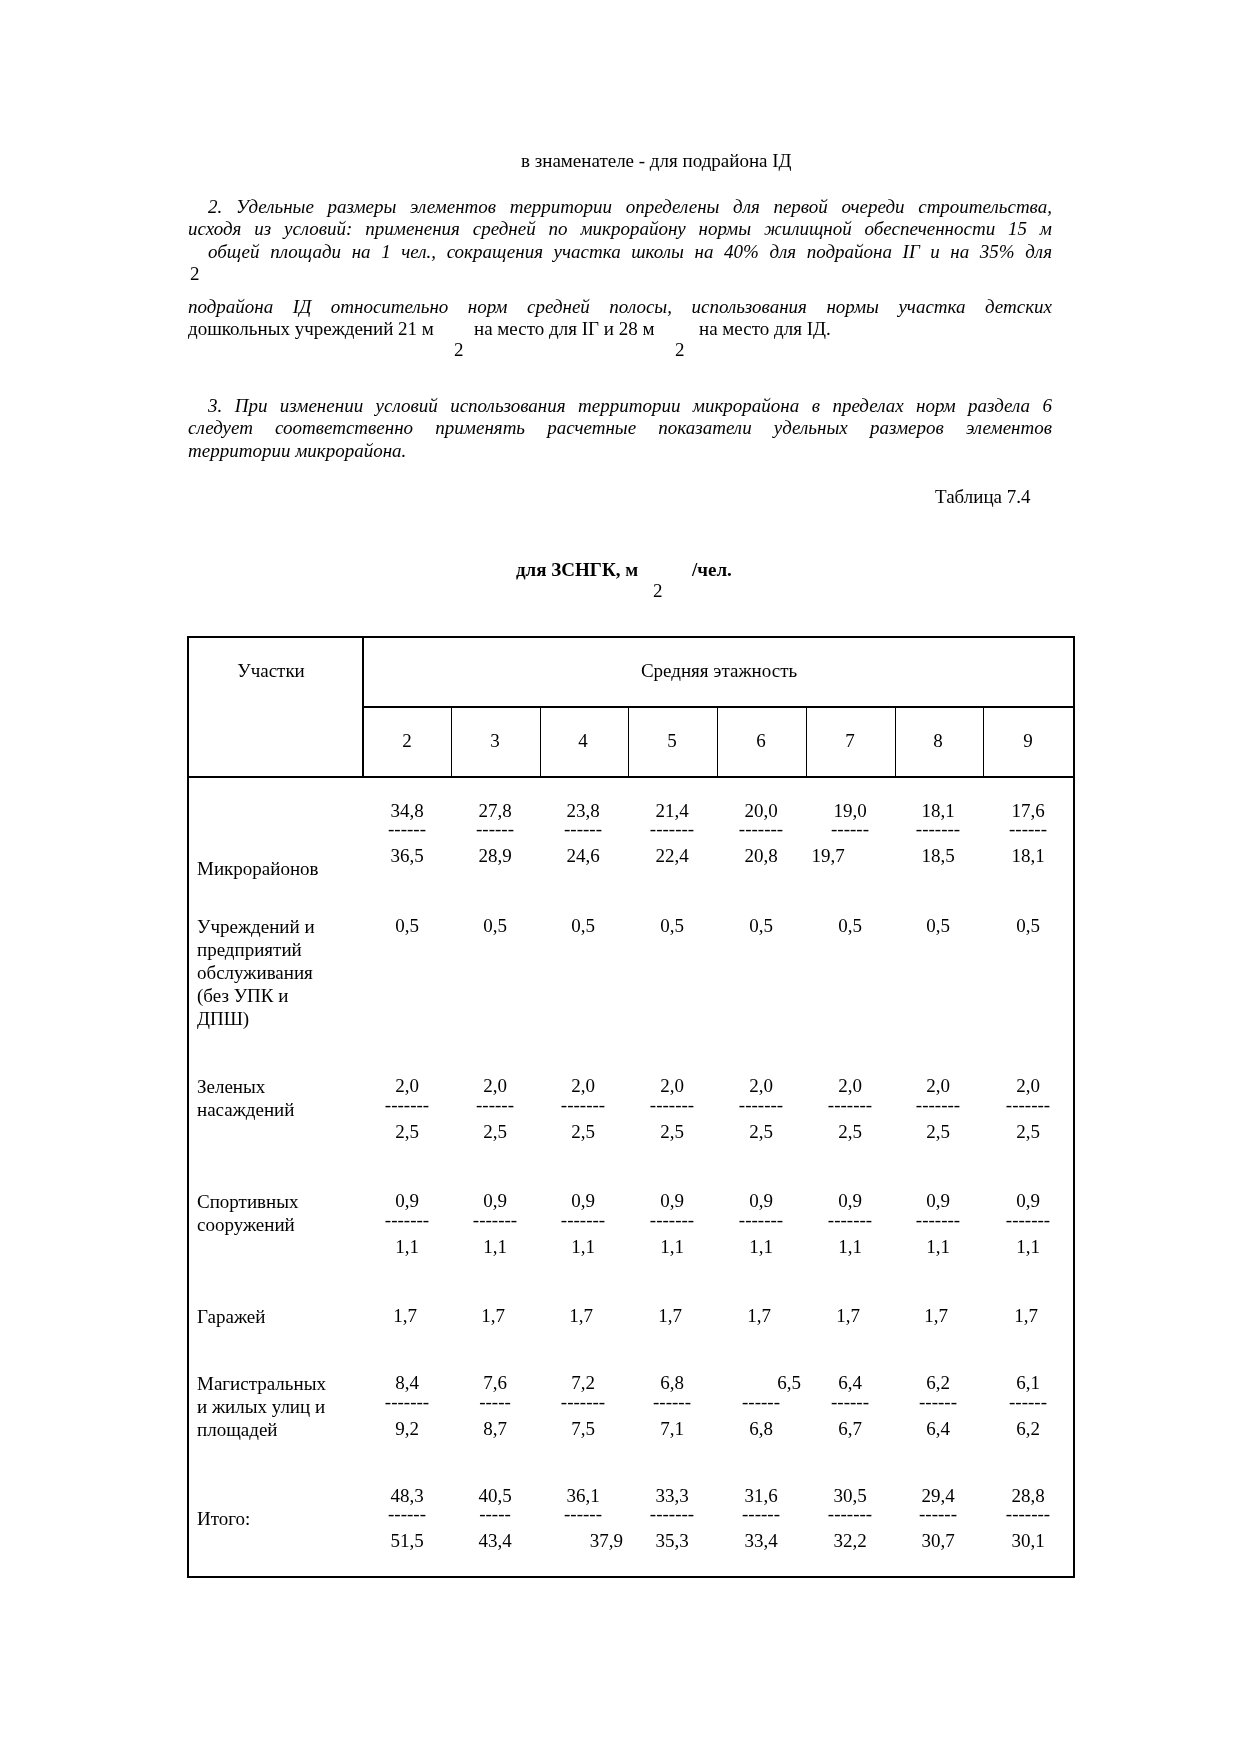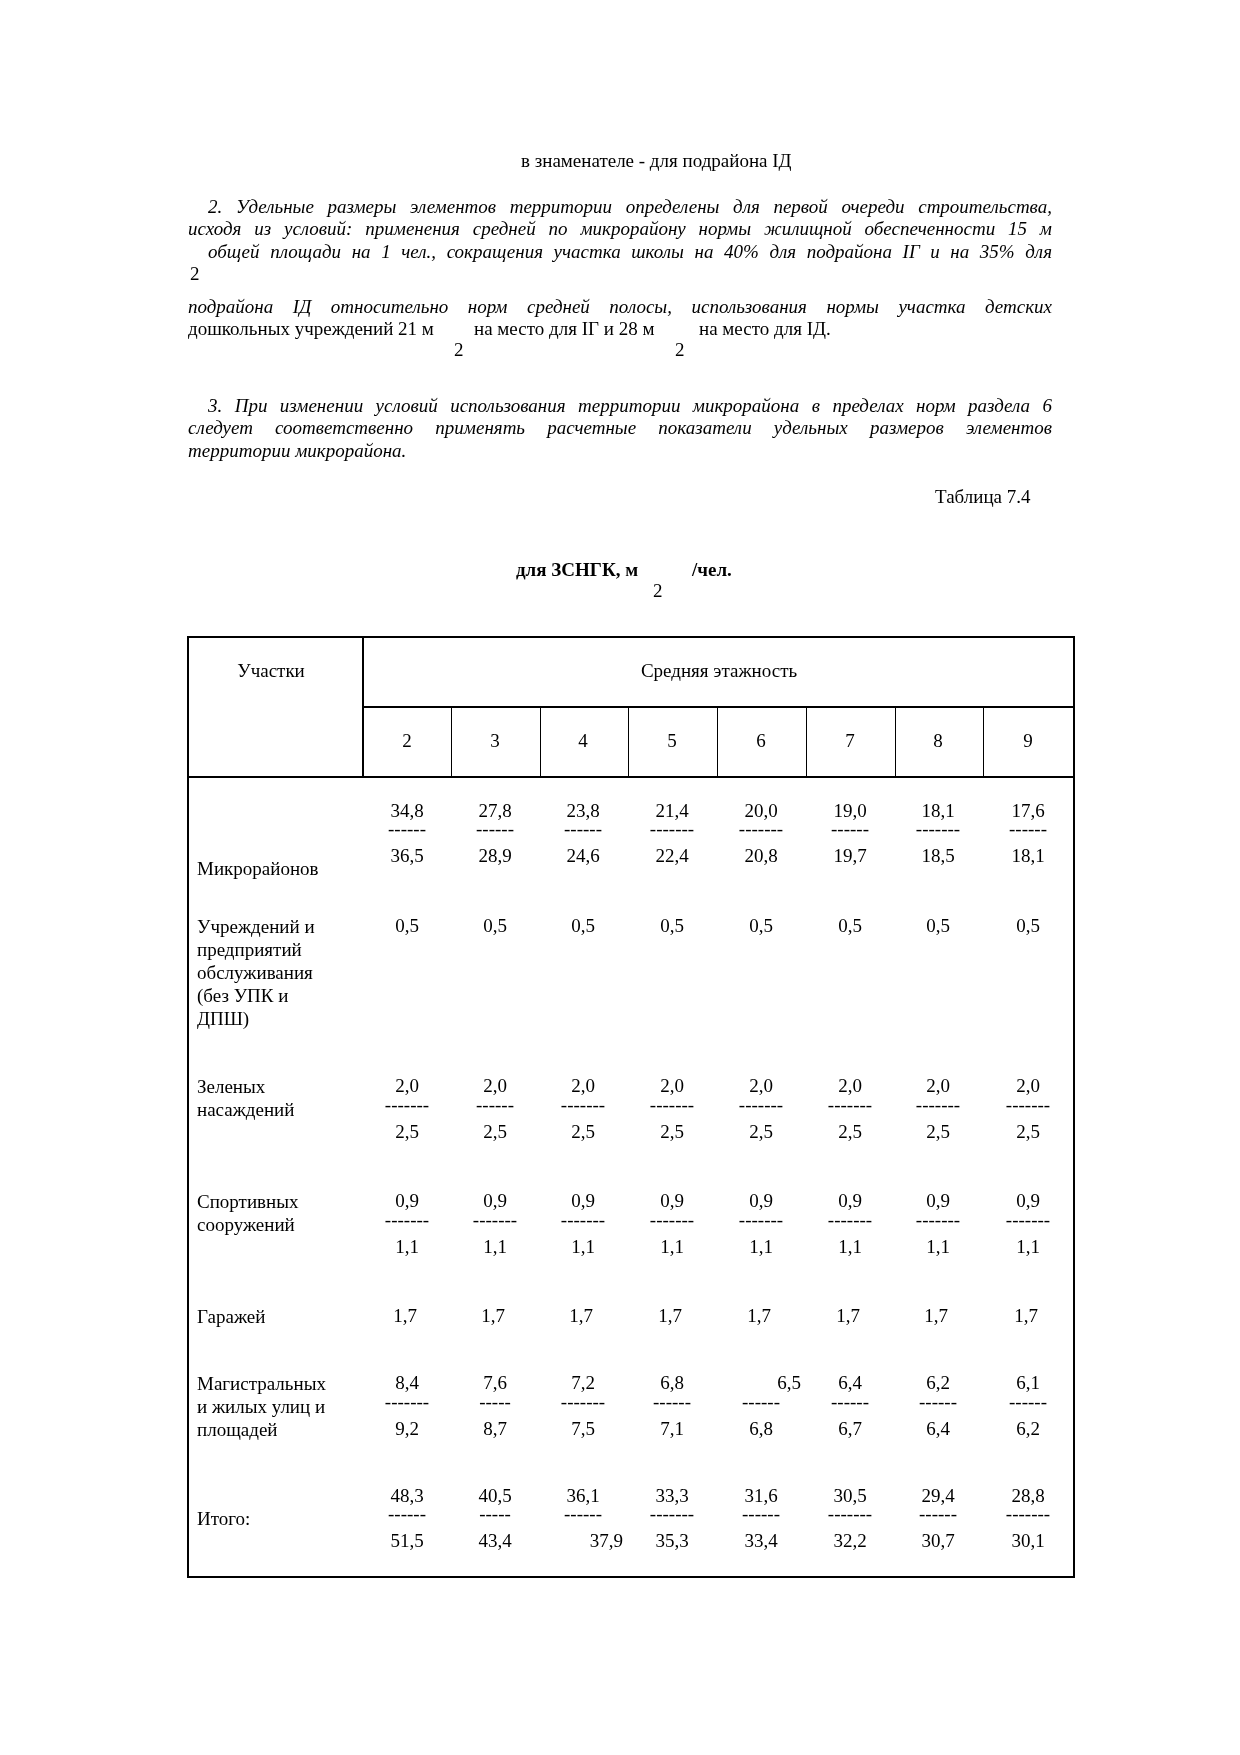--- a/index.html
+++ b/index.html
@@ -135,21 +135,21 @@
       <div class="num" style="left:543px; top:818px;">------</div>
       <div class="num" style="left:543px; top:845px;">24,6</div>
       <div class="num" style="left:632px; top:800px;">21,4</div>
       <div class="num" style="left:632px; top:818px;">-------</div>
       <div class="num" style="left:632px; top:845px;">22,4</div>
       <div class="num" style="left:721px; top:800px;">20,0</div>
       <div class="num" style="left:721px; top:818px;">-------</div>
       <div class="num" style="left:721px; top:845px;">20,8</div>
       <div class="num" style="left:810px; top:800px;">19,0</div>
       <div class="num" style="left:810px; top:818px;">------</div>
-      <div class="num" style="left:810px; top:845px;">19,7</div>
+      <div class="num" style="left:788px; top:845px;">19,7</div>
       <div class="num" style="left:898px; top:800px;">18,1</div>
       <div class="num" style="left:898px; top:818px;">-------</div>
       <div class="num" style="left:898px; top:845px;">18,5</div>
       <div class="num" style="left:988px; top:800px;">17,6</div>
       <div class="num" style="left:988px; top:818px;">------</div>
       <div class="num" style="left:988px; top:845px;">18,1</div>
     </div>
 
     <div>
       <div class="rowlabel" style="top:915px;">Учреждений и</div>

